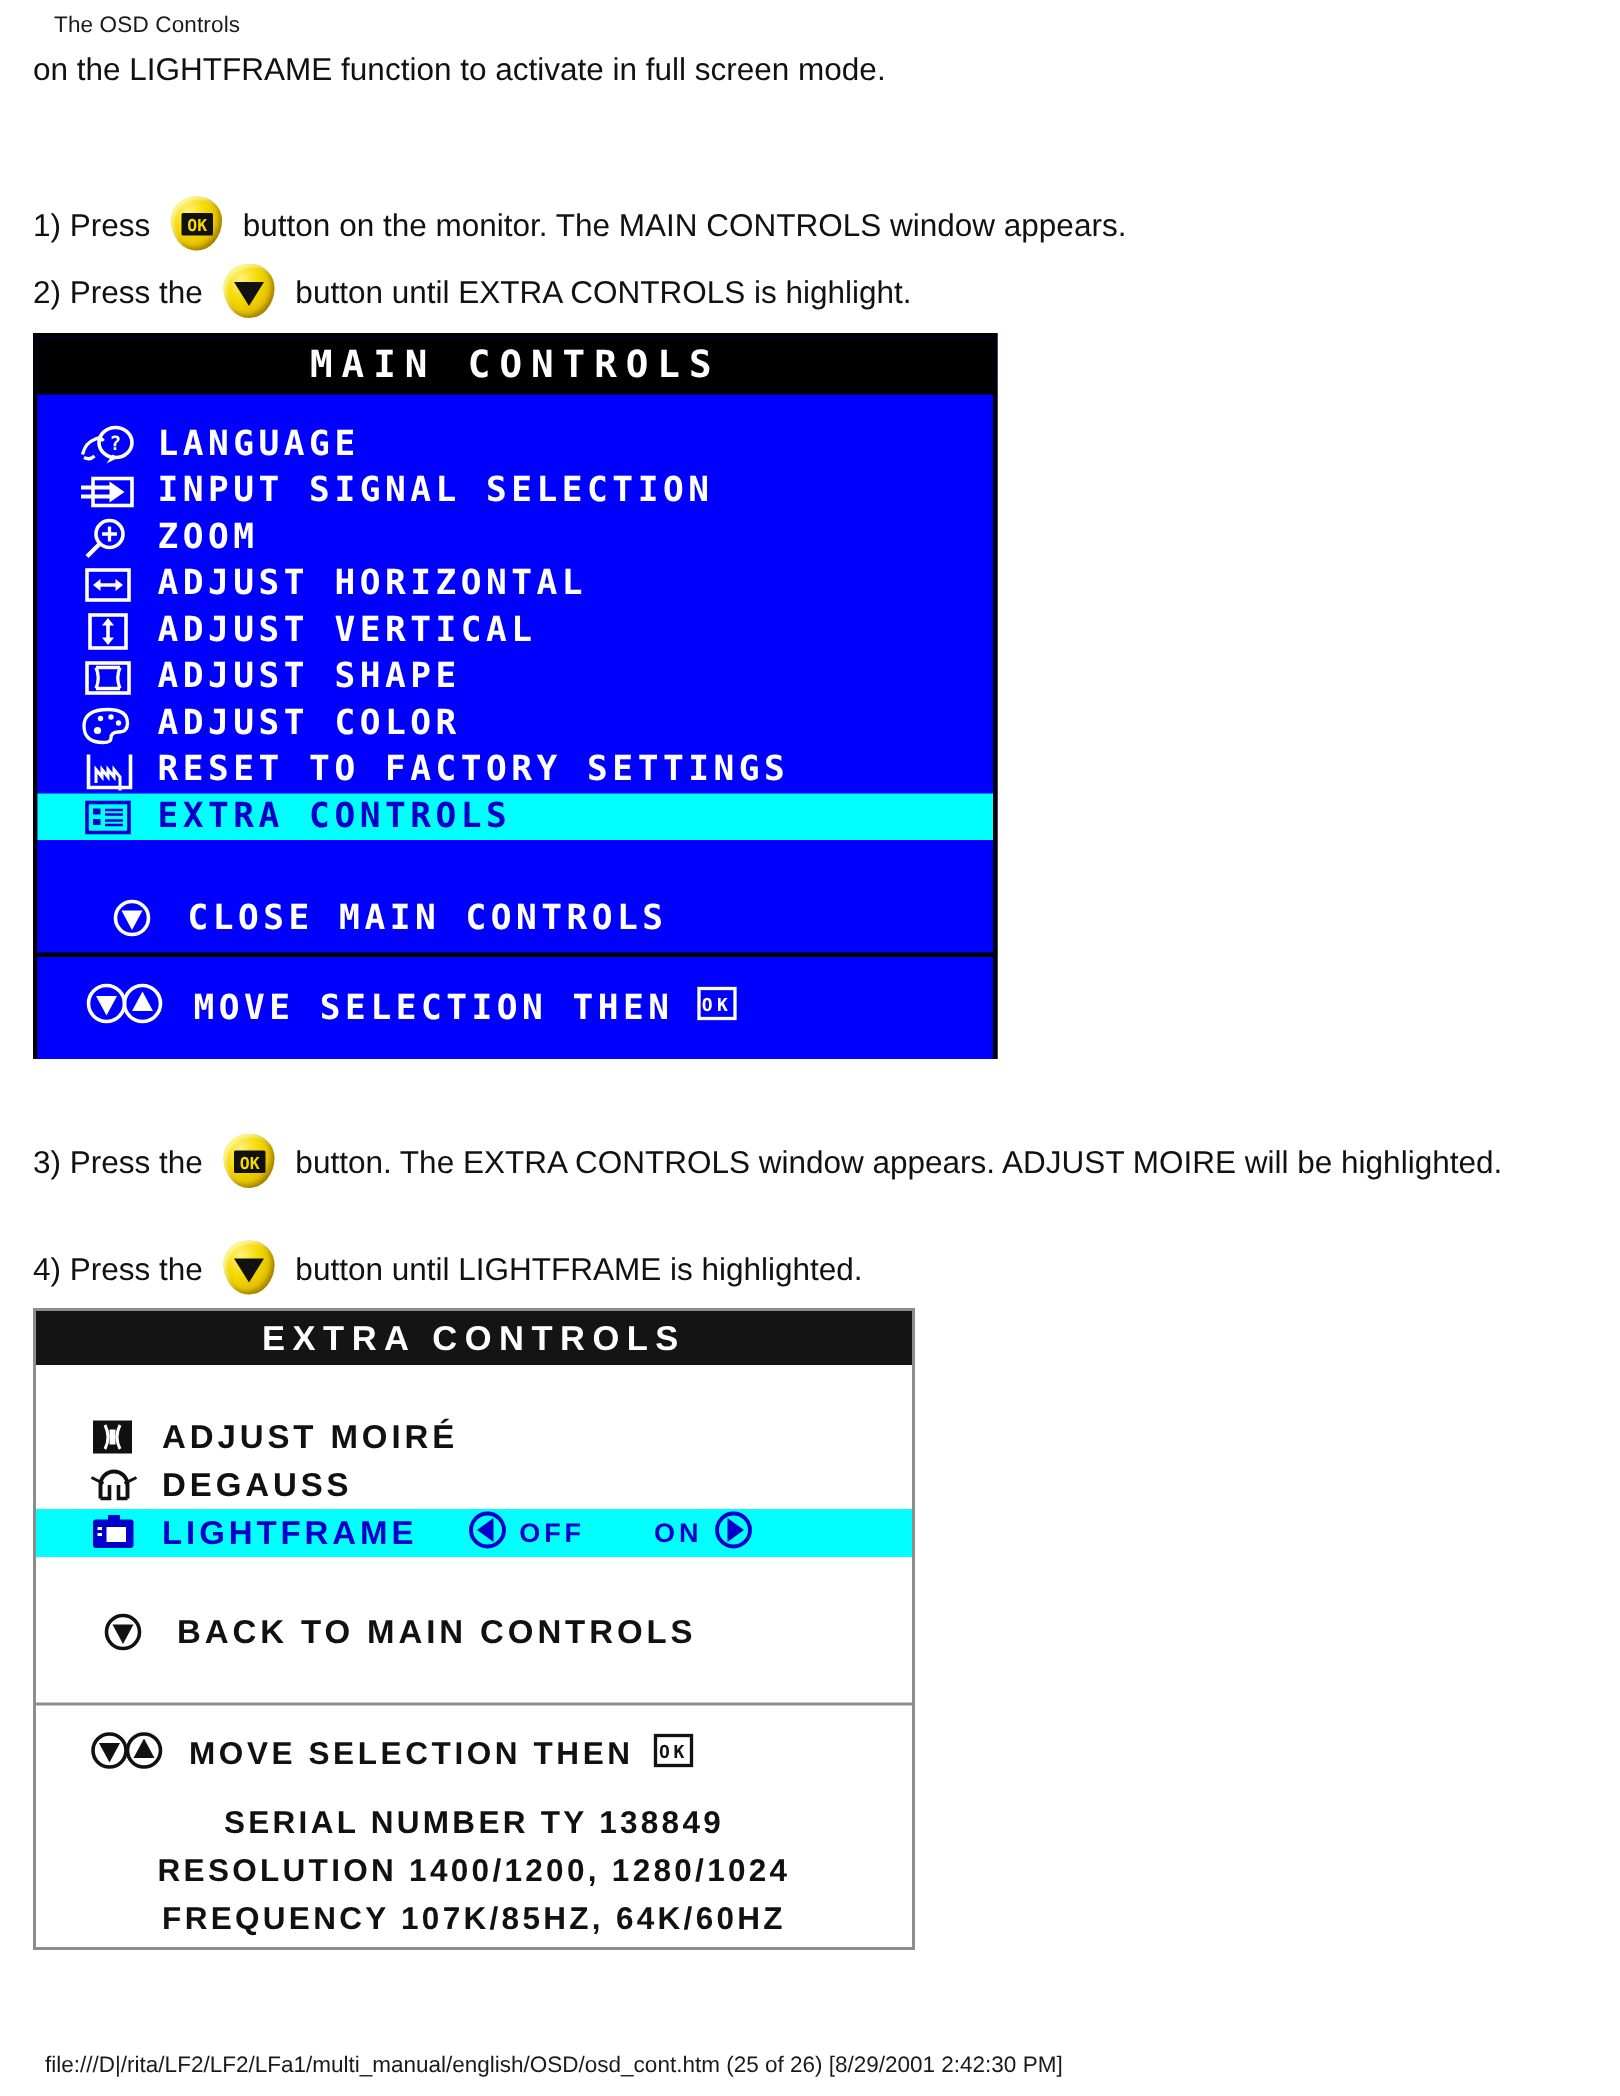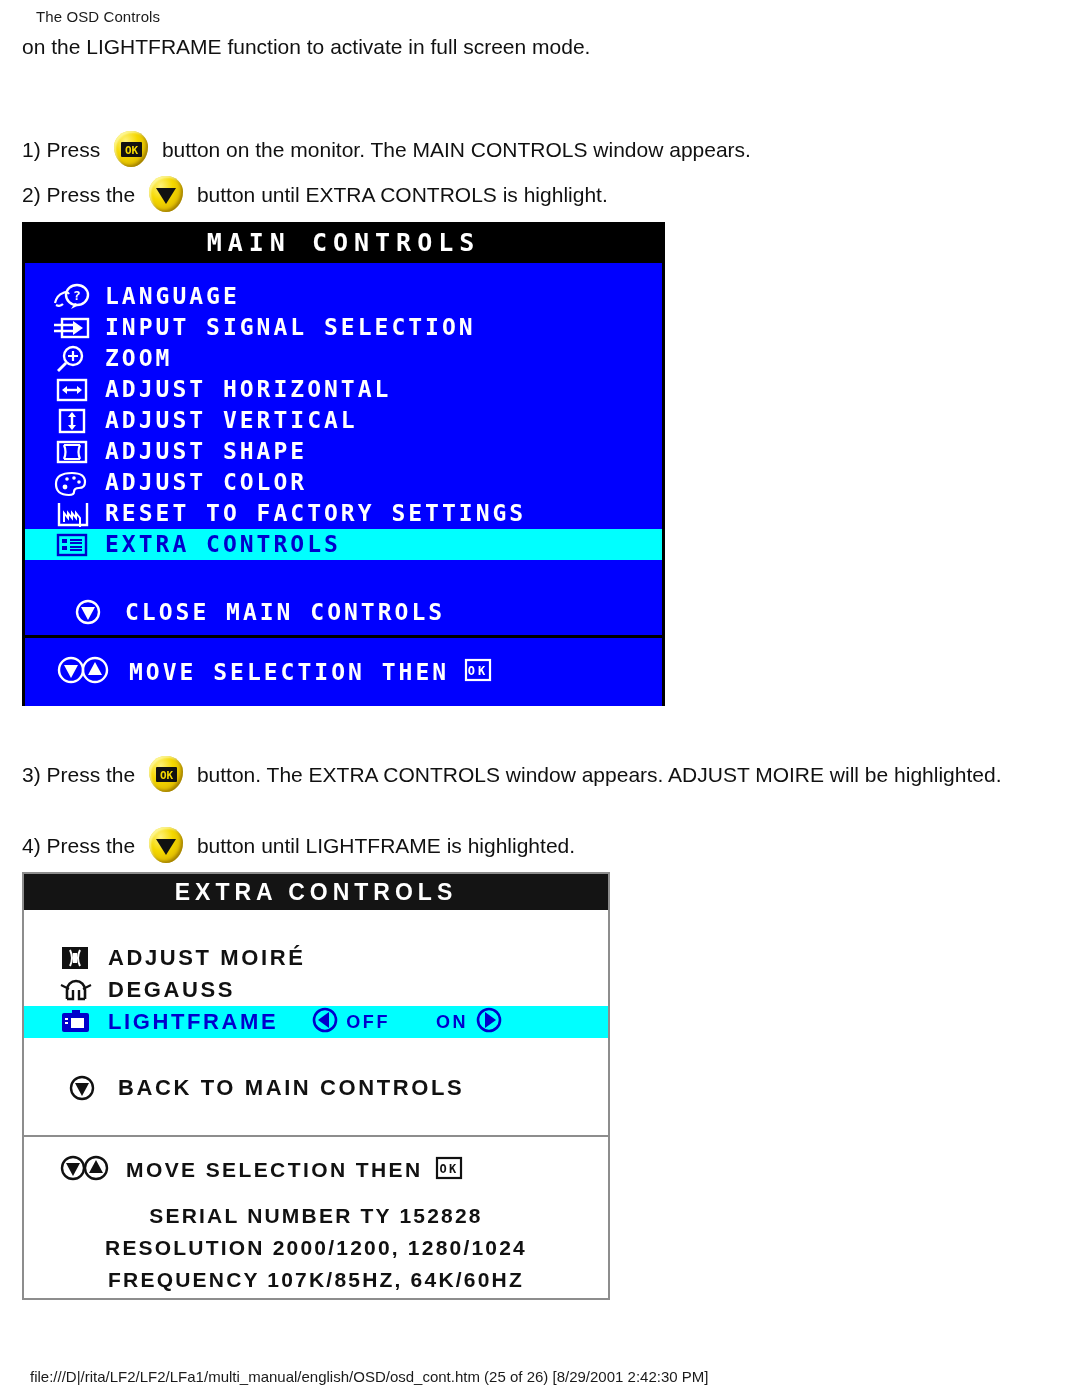--- a/index.html
+++ b/index.html
@@ -440,22 +440,22 @@
         </span>
         <span>MOVE SELECTION THEN</span>
         <span>
           <svg width="30" height="26" viewBox="0 0 30 26">
             <rect x="3" y="3" width="24" height="20" stroke="#111" stroke-width="2.2" fill="none"></rect>
             <text x="15" y="18" font-family="DejaVu Sans Mono, monospace" font-size="12" font-weight="bold" fill="#111" text-anchor="middle">OK</text>
           </svg>
         </span>
       </div>
 
-      <div class="einfo">SERIAL NUMBER TY 152828</div>
-      <div class="einfo" style="padding-top:2px">RESOLUTION 2000/1200, 1280/1024</div>
+      <div class="einfo">SERIAL NUMBER TY 138849</div>
+      <div class="einfo" style="padding-top:2px">RESOLUTION 1400/1200, 1280/1024</div>
       <div class="einfo" style="padding-top:2px">FREQUENCY 107K/85HZ, 64K/60HZ</div>
     </div>
 
   </div>
 
   <div class="doc-footer">file:///D|/rita/LF2/LF2/LFa1/multi_manual/english/OSD/osd_cont.htm (25 of 26) [8/29/2001 2:42:30 PM]</div>
 
 </div>
 
 </body></html>

